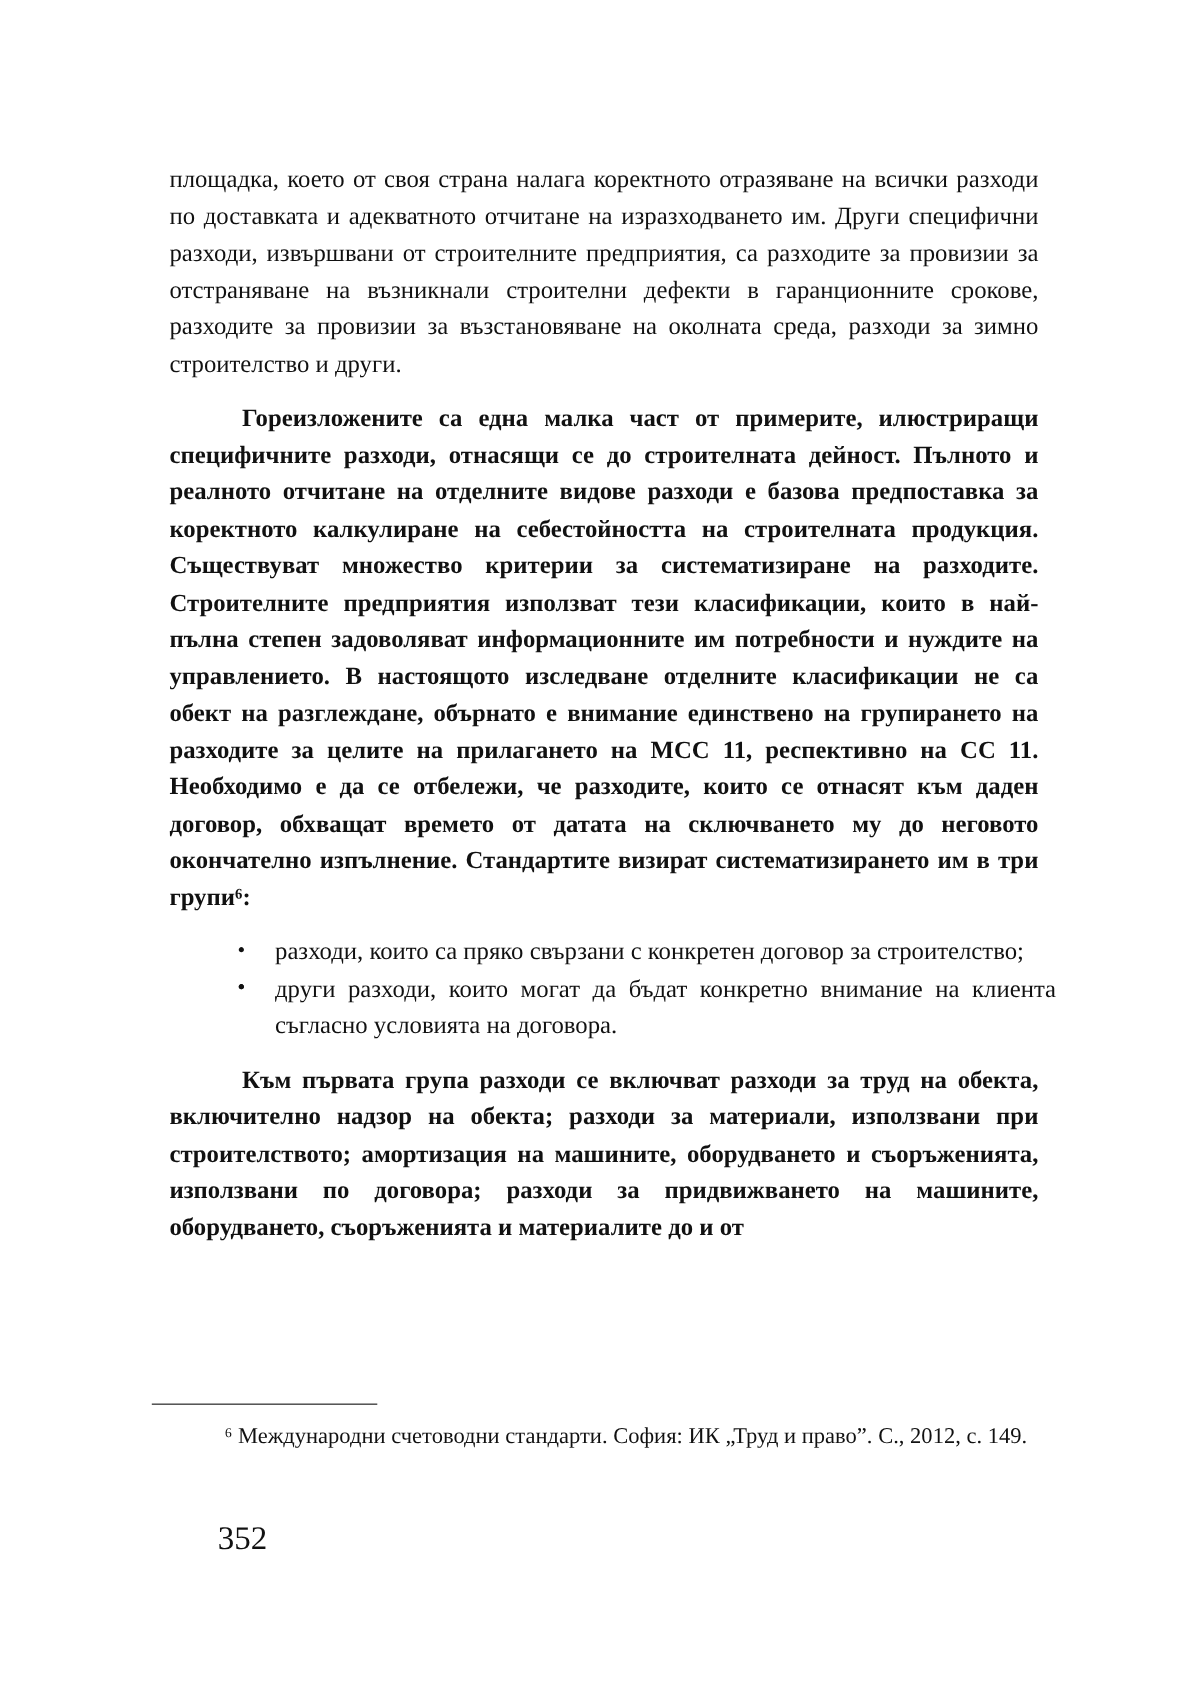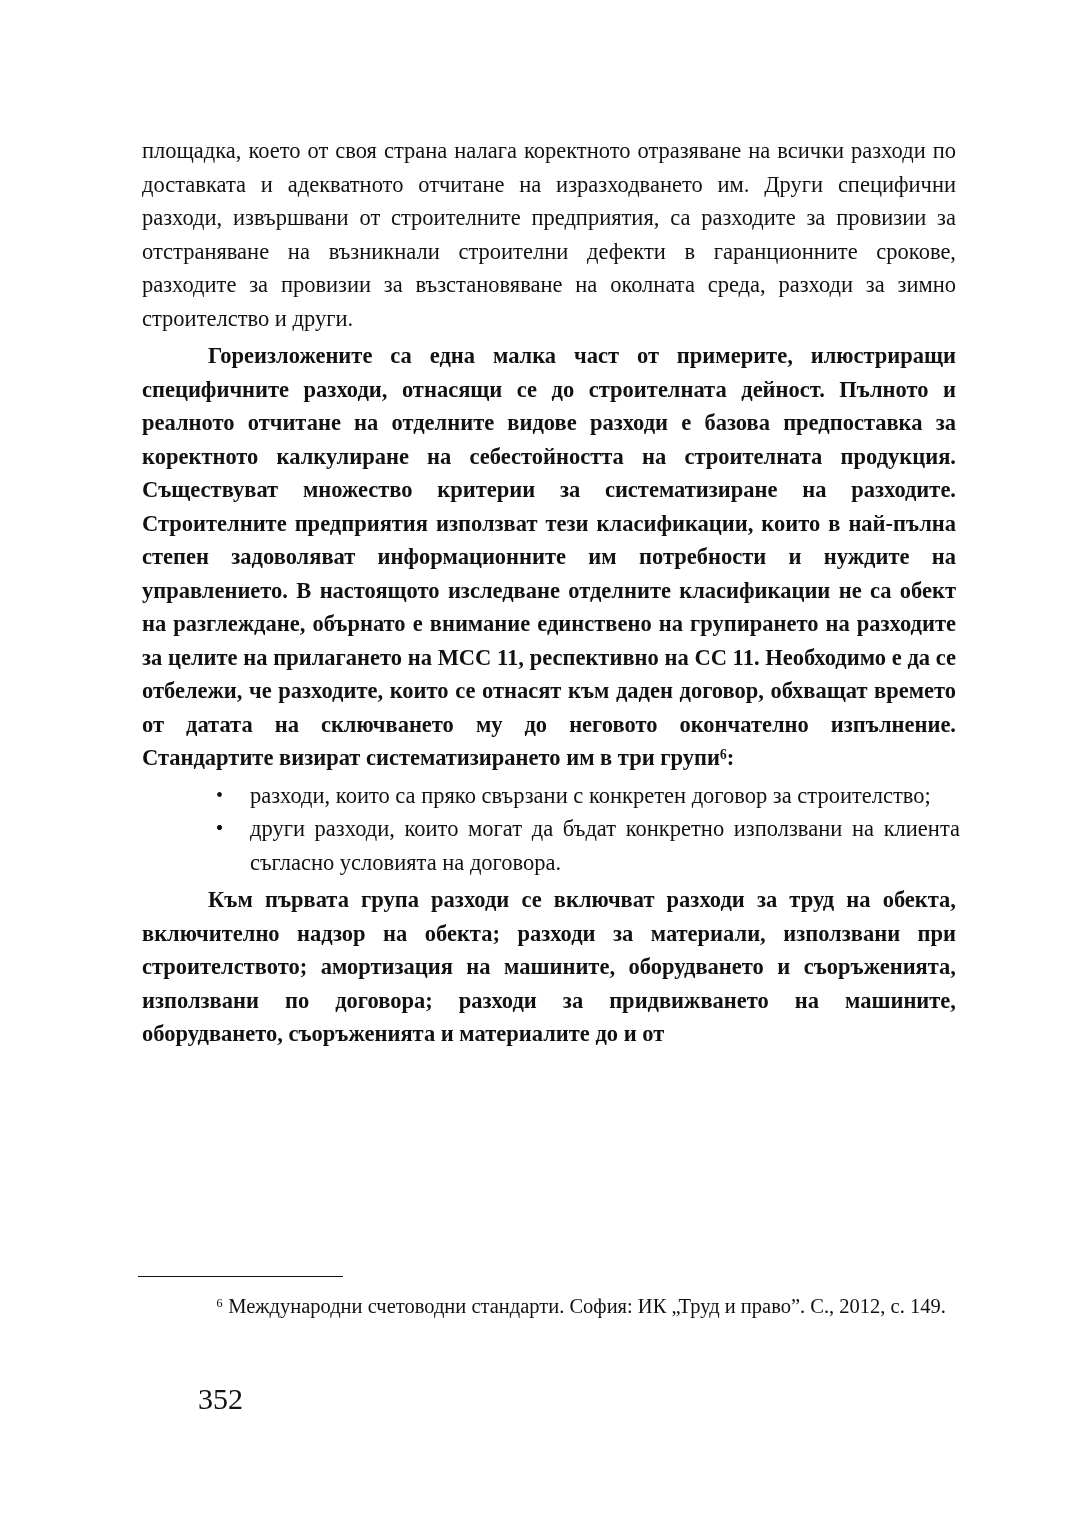--- a/index.html
+++ b/index.html
@@ -16,21 +16,21 @@
     color: #111111;
     overflow: hidden;
   }
   .content {
     position: absolute;
     left: 138px;
     top: 130px;
     width: 822px;
   }
   .para {
-    margin: 4px;
+    margin: 16px;
     font-size: 22.5px;
     line-height: 33.5px;
     text-align: justify;
   }
   .para.indent {
     text-indent: 66px;
     font-weight: bold;
   }
   ul.bullets {
     list-style: none;
@@ -56,21 +56,21 @@
     top: 1276px;
     width: 822px;
   }
   .footnote-rule {
     width: 205px;
     height: 0;
     border-top: 1.5px solid #111111;
     margin-bottom: 14px;
   }
   .footnote {
-    margin: 12px;
+    margin: 0;
     font-size: 20.5px;
     line-height: 31px;
     text-align: justify;
     text-indent: 66px;
   }
   .page-number {
     position: absolute;
     left: 198px;
     top: 1382px;
     font-size: 30px;
@@ -90,21 +90,21 @@
     <ul class="bullets">
       <li>
         <span class="marker">•</span>
         <span>разходи, които са пряко свързани с конкретен договор за строителство;</span>
       </li>
       <li>
         <span class="marker">•</span>
       </li>
       <li>
         <span class="marker">•</span>
-        <span>други разходи, които могат да бъдат конкретно използвани на клиента съгласно условията на договора.</span>
+        <span>други разходи, които могат да бъдат конкретно внимание на клиента съгласно условията на договора.</span>
       </li>
     </ul>
 
     <p class="para indent">Към първата група разходи се включват разходи за труд на обекта, включително надзор на обекта; разходи за материали, използвани при строителството; амортизация на машините, оборудването и съоръженията, използвани по договора; разходи за придвижването на машините, оборудването, съоръженията и материалите до и от</p>
 
   </div>
 
   <div class="footnote-area">
     <div class="footnote-rule"></div>
     <p class="footnote">⁶ Международни счетоводни стандарти. София: ИК „Труд и право”. С., 2012, с. 149.</p>

